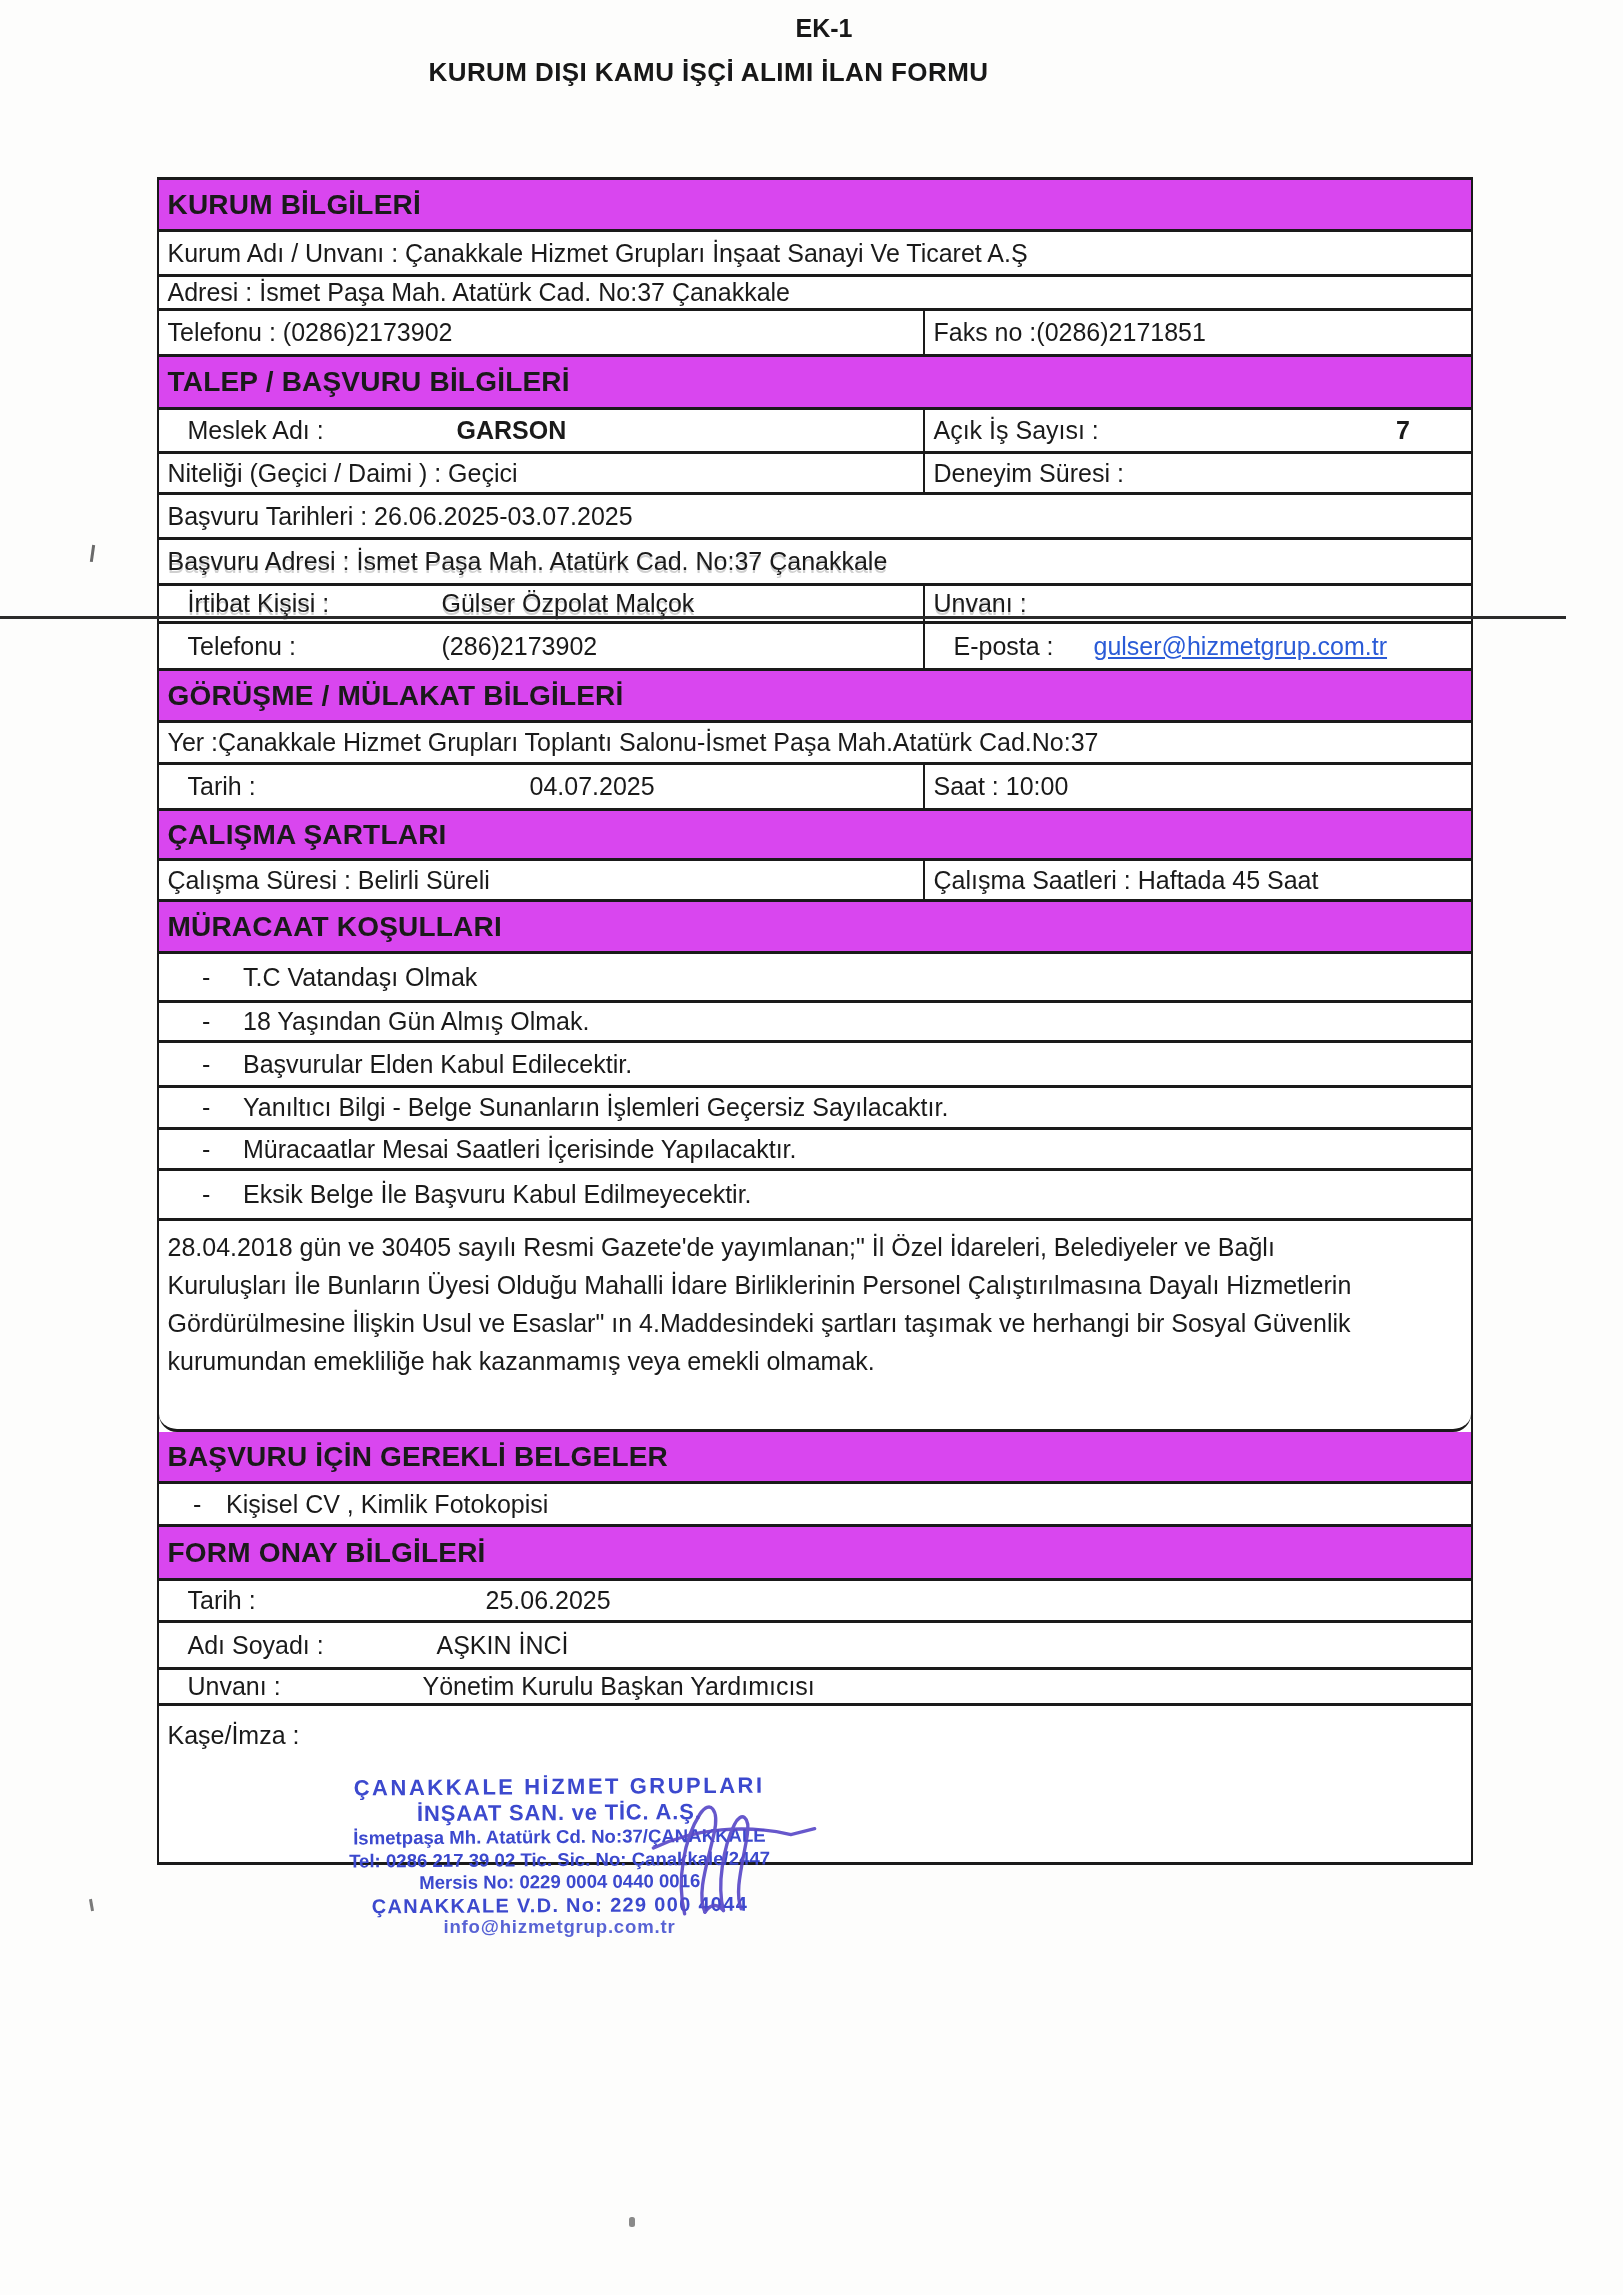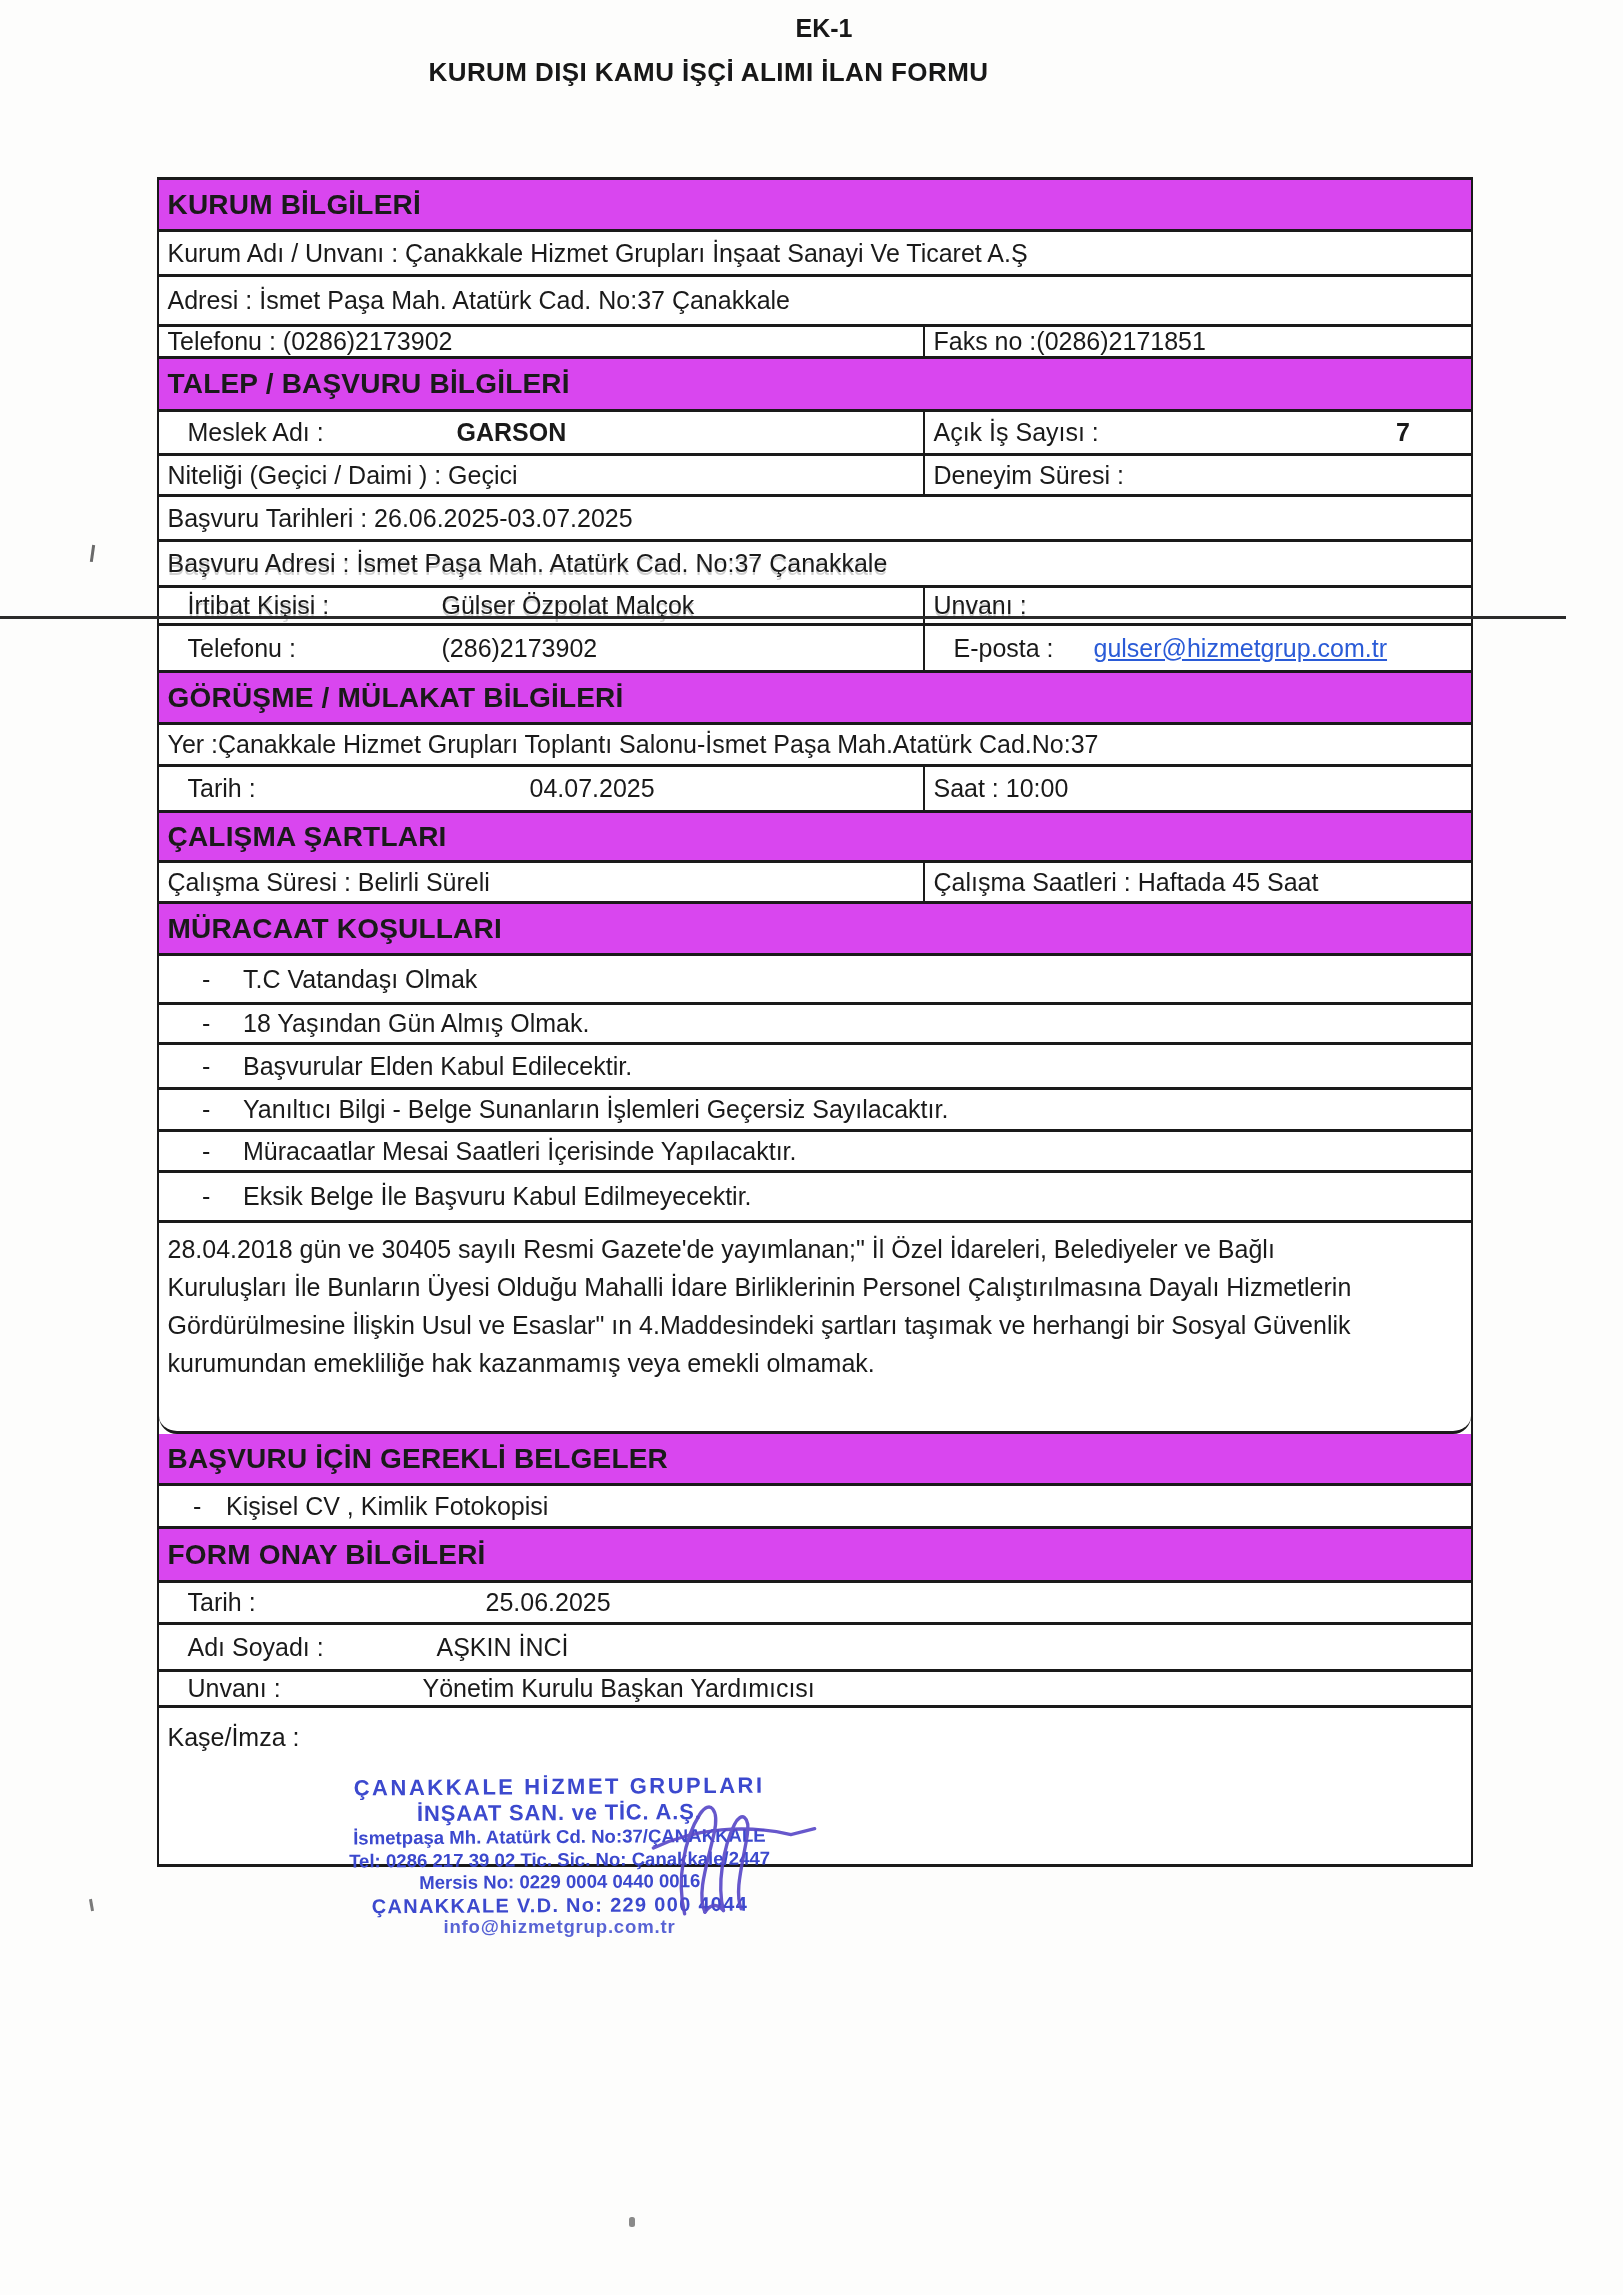--- a/index.html
+++ b/index.html
@@ -117,24 +117,24 @@
   <div class="form-title">KURUM DIŞI KAMU İŞÇİ ALIMI İLAN FORMU</div>
 
   <div class="form-table">
 
     <div class="row sec" style="height:52px">
       <span>KURUM BİLGİLERİ</span>
     </div>
     <div class="row" style="height:45px">
       <span>Kurum Adı / Unvanı : Çanakkale Hizmet Grupları İnşaat Sanayi Ve Ticaret A.Ş</span>
     </div>
-    <div class="row" style="height:50px">
+    <div class="row" style="height:34px">
       <span>Adresi : İsmet Paşa Mah. Atatürk Cad. No:37 Çanakkale</span>
     </div>
-    <div class="row split" style="height:32px">
+    <div class="row split" style="height:46px">
       <div class="cell-l">
         <span>Telefonu : (0286)2173902</span>
       </div>
       <div class="cell-r">
         <span>Faks no :(0286)2171851</span>
       </div>
     </div>
 
     <div class="row sec" style="height:53px">
       <span>TALEP / BAŞVURU BİLGİLERİ</span>

